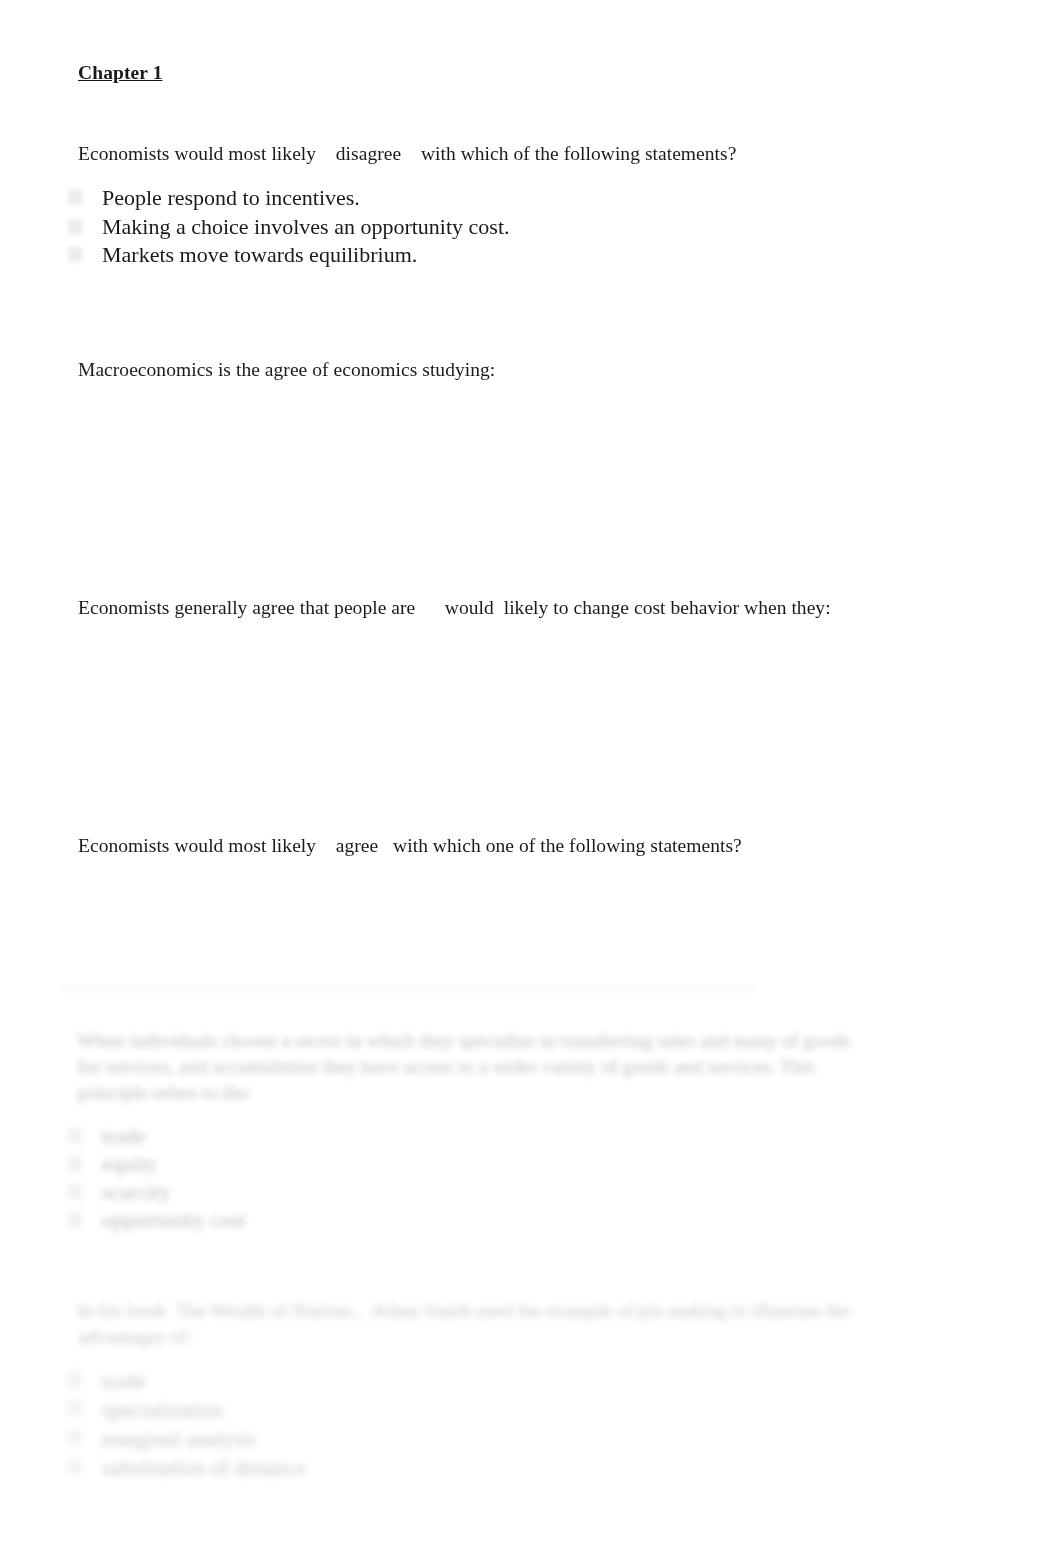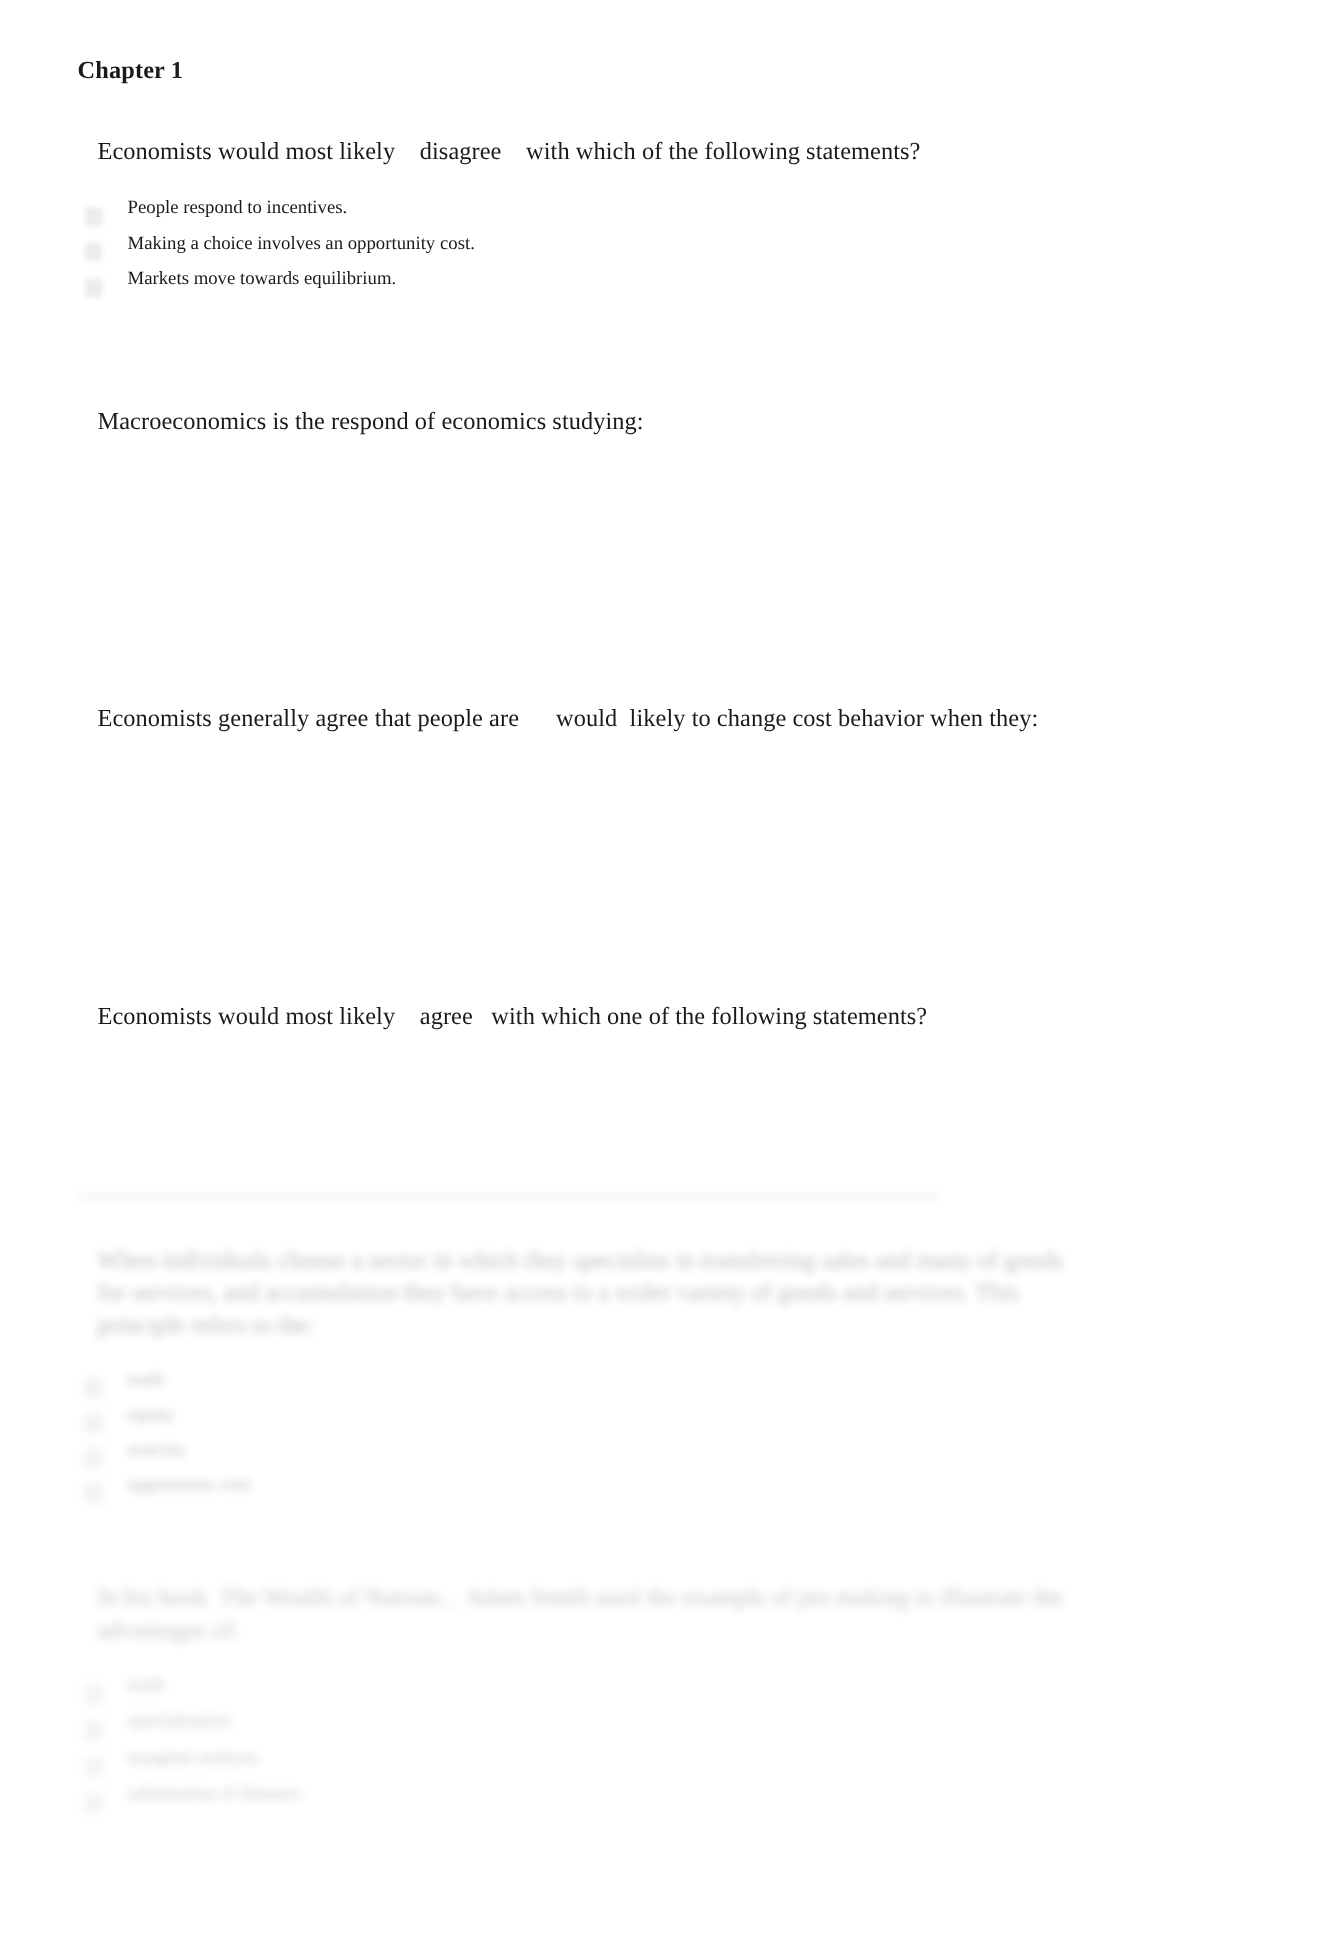--- a/index.html
+++ b/index.html
@@ -26,22 +26,23 @@
     left: 62px;
     top: 0;
     width: 830px;
   }
 
   
   .chapter-title {
     font-size: 19.5px;
     line-height: 26px;
     letter-spacing: 0.1px;
-    margin: 0;
+    margin: 16px;
     padding-top: 44px;
+    text-decoration: underline;
   }
   .question {
     font-size: 19.5px;
     line-height: 28px;
     letter-spacing: 0.05px;
     margin: 16px;
     white-space: pre-wrap;
   }
   .emph {
     
@@ -50,22 +51,22 @@
 
   
   .options {
     list-style: none;
     margin: 0;
     padding: 0;
   }
   .option {
     position: relative;
     display: flex;
-    align-items: flex-end;
-    font-size: 15px;
+    align-items: flex-start;
+    font-size: 22px;
     line-height: 28.5px;
     padding-left: 0;
   }
   .radio-box {
     flex: 0 0 auto;
     width: 14px;
     height: 15px;
     margin-top: 6px;
     margin-left: 6px;
     margin-right: 20px;
@@ -141,21 +142,21 @@
           <span class="option-label">Making a choice involves an opportunity cost.</span>
         </li>
         <li class="option">
           <span class="radio-box"></span>
           <span class="option-label">Markets move towards equilibrium.</span>
         </li>
       </ul>
     </div>
 
     <div class="block q2-block">
-      <p class="question"><span>Macroeconomics is the respond of economics studying:</span></p>
+      <p class="question"><span>Macroeconomics is the agree of economics studying:</span></p>
     </div>
 
     <div class="block q3-block">
       <p class="question"><span>Economists generally agree that people are</span><span>&nbsp;&nbsp;&nbsp;&nbsp;&nbsp; </span><span class="emph">would</span><span>&nbsp; </span><span>likely to change cost behavior when they:</span></p>
     </div>
 
     <div class="block q4-block">
       <p class="question"><span>Economists would most likely</span><span>&nbsp;&nbsp;&nbsp; </span><span class="emph">agree</span><span>&nbsp;&nbsp; </span><span>with which one of the following statements?</span></p>
     </div>
 

